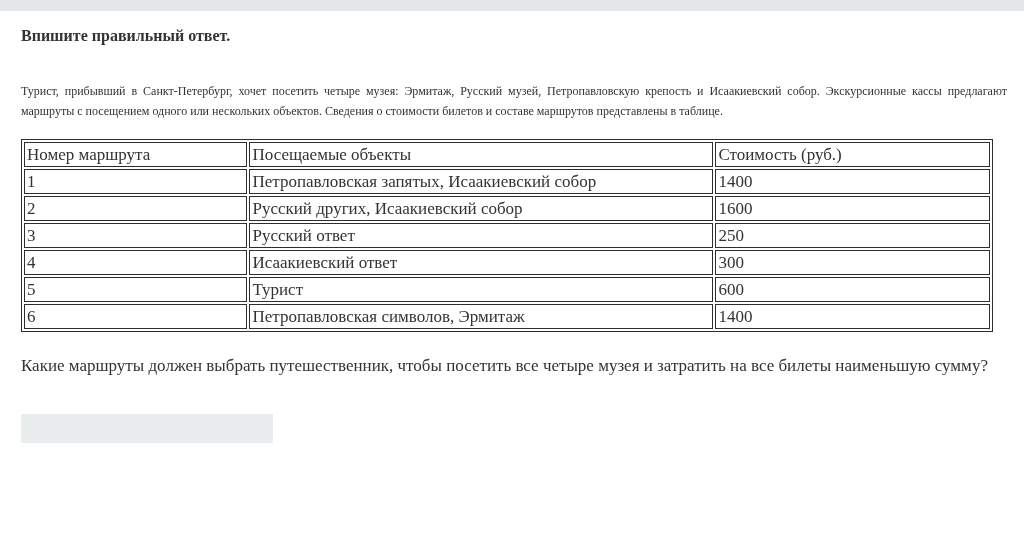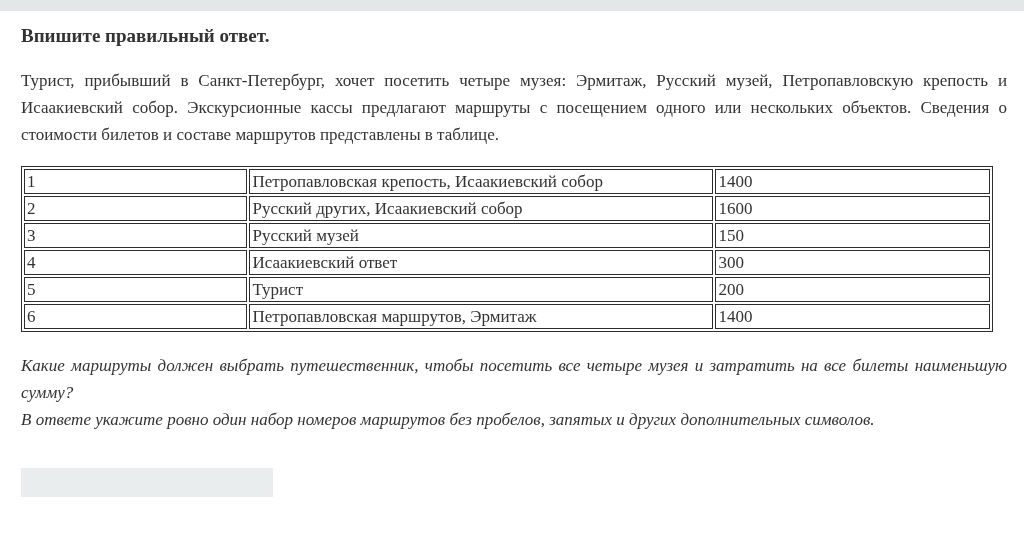--- a/index.html
+++ b/index.html
@@ -15,28 +15,28 @@
     width: 1024px;
     height: 11px;
     background: #e3e7e8;
   }
   .content {
     margin-left: 21px;
     width: 986px;
   }
   .prompt-title {
     margin-top: 11px;
-    font-size: 19px;
+    font-size: 16px;
     line-height: 27px;
     font-weight: bold;
   }
   .task-description {
-    margin-top: 18px;
-    font-size: 17px;
-    line-height: 27px;
+    margin-top: 32px;
+    font-size: 12px;
+    line-height: 20px;
     text-align: justify;
   }
   table.routes {
     margin-top: 18px;
     width: 972px;
     border: 1px solid #2e2e2e;
     border-collapse: separate;
     border-spacing: 2px;
     table-layout: fixed;
   }
@@ -52,21 +52,20 @@
     white-space: nowrap;
     overflow: hidden;
   }
   col.c1 { width: 223px; }
   col.c2 { width: 463px; }
   col.c3 { width: 274px; }
   .question-block {
     margin-top: 20px;
     font-size: 17px;
     line-height: 27px;
-    font-style: italic;
   }
   .question-block p {
     text-align: justify;
   }
   .answer-input {
     display: block;
     margin-top: 35px;
     width: 252px;
     height: 29px;
     background: #e9eded;
@@ -90,52 +89,56 @@
   <p class="task-description">Турист, прибывший в Санкт-Петербург, хочет посетить четыре музея: Эрмитаж, Русский музей, Петропавловскую крепость и Исаакиевский собор. Экскурсионные кассы предлагают маршруты с посещением одного или нескольких объектов. Сведения о стоимости билетов и составе маршрутов представлены в таблице.</p>
 
   <table class="routes">
     <colgroup>
         <col class="c1">
         <col class="c2">
         <col class="c3">
       </colgroup>
     <tbody>
       <tr>
+        <td>Номер маршрута</td>
+        <td>Посещаемые объекты</td>
+        <td>Стоимость (руб.)</td>
+      </tr>
+      <tr>
         <td>1</td>
-        <td>Петропавловская крепость, Исаакиевский собор</td>
+        <td>Петропавловская запятых, Исаакиевский собор</td>
         <td>1400</td>
       </tr>
       <tr>
         <td>2</td>
         <td>Русский других, Исаакиевский собор</td>
         <td>1600</td>
       </tr>
       <tr>
         <td>3</td>
-        <td>Русский музей</td>
-        <td>150</td>
+        <td>Русский ответ</td>
+        <td>250</td>
       </tr>
       <tr>
         <td>4</td>
         <td>Исаакиевский ответ</td>
         <td>300</td>
       </tr>
       <tr>
         <td>5</td>
         <td>Турист</td>
-        <td>200</td>
+        <td>600</td>
       </tr>
       <tr>
         <td>6</td>
-        <td>Петропавловская маршрутов, Эрмитаж</td>
+        <td>Петропавловская символов, Эрмитаж</td>
         <td>1400</td>
       </tr>
     </tbody>
   </table>
 
   <div class="question-block">
     <p>Какие маршруты должен выбрать путешественник, чтобы посетить все четыре музея и затратить на все билеты наименьшую сумму?</p>
-    <p>В ответе укажите ровно один набор номеров маршрутов без пробелов, запятых и других дополнительных символов.</p>
   </div>
 
   <input type="text" class="answer-input" placeholder="" style="">
 
 </div>
 
 </body></html>

